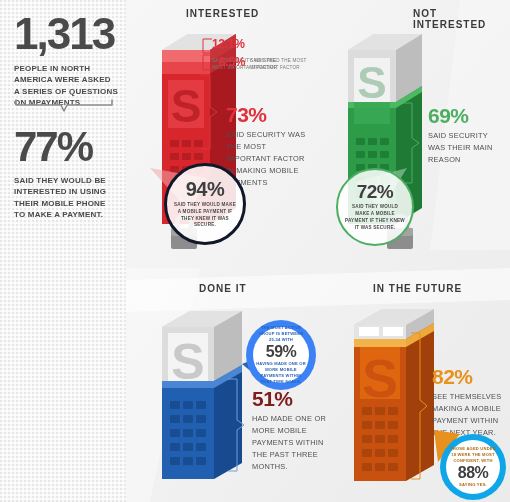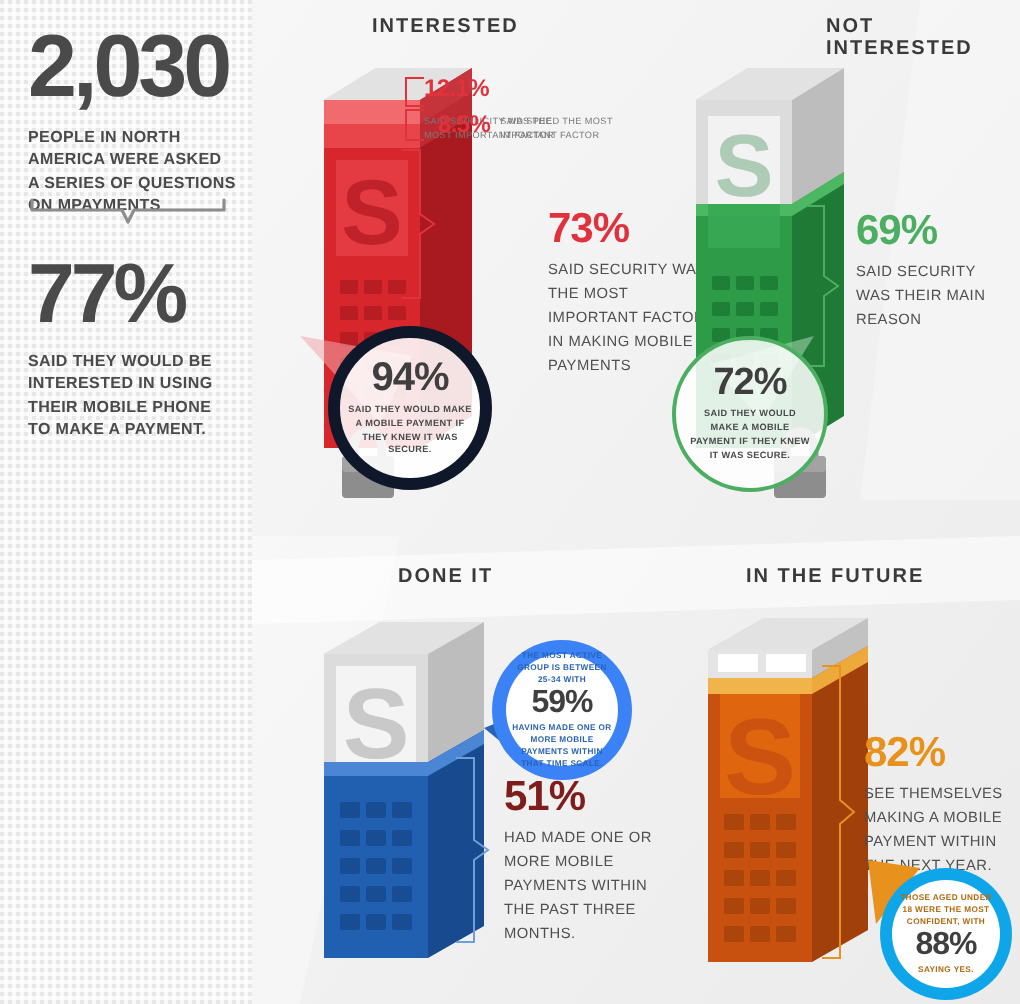--- a/index.html
+++ b/index.html
@@ -135,21 +135,21 @@
       </linearGradient>
     </defs>
     <rect x="126" y="0" width="384" height="502" fill="url(#bgg)"></rect>
     <path d="M126 280 L510 268 L510 300 L126 312 Z" fill="#ffffff" opacity="0.55"></path>
     <path d="M126 268 L200 268 L150 502 L126 502 Z" fill="#ffffff" opacity="0.35"></path>
     <path d="M460 0 L510 0 L510 250 L430 250 Z" fill="#ffffff" opacity="0.30"></path>
   </svg>
 
   <div class="left-panel">
     <div class="left-inner">
-      <div class="big-number">2,030</div>
+      <div class="big-number">1,313</div>
       <div class="left-caption">PEOPLE IN NORTH AMERICA WERE ASKED A SERIES OF QUESTIONS ON MPAYMENTS</div>
     </div>
 
     <div class="brace-wrap">
       <svg width="100" height="16" viewBox="0 0 100 16">
         <path d="M2 2 L2 7 L47 7 L50 13 L53 7 L98 7 L98 2" fill="none" stroke="#8d8d8d" stroke-width="1.6" stroke-linecap="round" stroke-linejoin="round"></path>
       </svg>
     </div>
 
     <div class="left-inner" style="top:126px;position:absolute;">
@@ -215,36 +215,36 @@
 
   <div class="mini-row" style="left:219px; top:56px;">
     <span class="mini-pct" style="color:#e0323c;">8.5%</span>
     <span class="mini-txt" style="color:#7a7a7a;">SAID SPEED THE MOST IMPORTANT FACTOR</span>
   </div>
 
   <svg class="bracket" style="left:198px; top:74px;" width="22" height="76" viewBox="0 0 22 76">
     <path d="M3 1 L12 1 L12 33 L19 38 L12 43 L12 75 L3 75" fill="none" stroke="#e0323c" stroke-width="1"></path>
   </svg>
 
-  <div style="position:absolute; left:226px; top:104px; width:80px;margin-left:48px;">
+  <div style="position:absolute; left:226px; top:104px; width:80px;">
     <div class="stat-big" style="color:#e0323c;">73%</div>
     <div class="stat-body">SAID SECURITY WAS THE MOST IMPORTANT FACTOR IN MAKING MOBILE PAYMENTS</div>
   </div>
 
   <svg style="position:absolute;left:150px;top:168px;" width="60" height="46" viewBox="0 0 60 46">
     <polygon points="0,0 56,10 40,44" fill="#f0a7ab" opacity="0.55"></polygon>
   </svg>
 
   <svg class="lock" style="left:166px; top:212px;" width="36" height="40" viewBox="0 0 36 40">
     <path d="M11 16 L11 11 A7 7 0 0 1 25 11 L25 16" fill="none" stroke="#9a9a9a" stroke-width="4.5"></path>
     <rect x="5" y="16" width="26" height="21" rx="2" fill="#8d8d8d"></rect>
     <rect x="5" y="16" width="26" height="8" rx="2" fill="#a3a3a3"></rect>
   </svg>
 
-  <div class="circle" style="left:164px; top:163px; width:82px; height:82px; border:6px solid #0f172a; background:rgba(255,255,255,0.88);">
+  <div class="circle" style="left:164px; top:163px; width:82px; height:82px; border:3px solid #0f172a; background:rgba(255,255,255,0.88);">
     <div class="circle-pct" style="font-size:20px;">94%</div>
     <div class="circle-txt" style="width:62px; margin-top:3px;">SAID THEY WOULD MAKE A MOBILE PAYMENT IF THEY KNEW IT WAS SECURE.</div>
   </div>
 
   <div class="sec-title" style="left:376px; top:8px;padding-left:37px;">NOT INTERESTED</div>
 
   <svg class="phone" style="left:330px; top:26px;" width="110" height="212" viewBox="0 0 110 212">
     <polygon points="18,24 44,8 44,182 18,198" fill="#d4d4d4"></polygon>
     <polygon points="44,8 92,8 92,20 44,20" fill="#efefef"></polygon>
     <polygon points="18,24 44,8 92,8 66,24" fill="#e2e2e2"></polygon>

